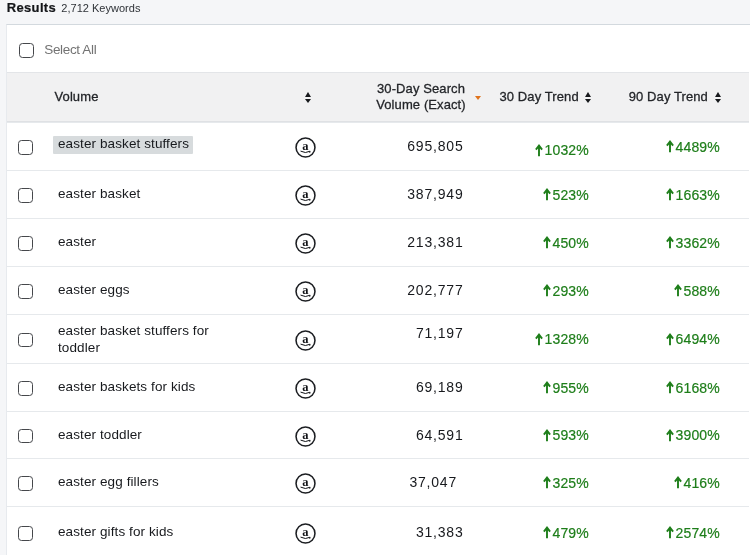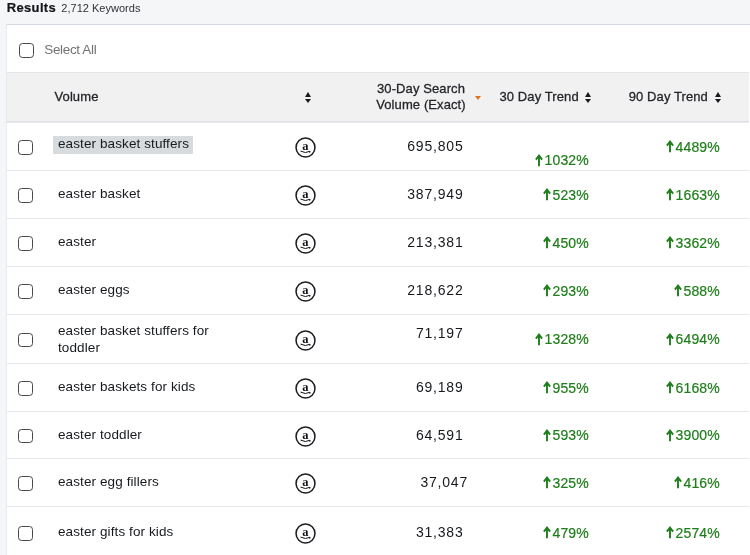--- a/index.html
+++ b/index.html
@@ -37,21 +37,21 @@
 <div class="tri" style="left:714.5px;top:98.5px;border-top:4.5px solid #17191c"></div>
 <div class="row" style="top:121.5px;height:48.0px"></div>
 <div class="cb" style="left:18px;top:140.0px"></div>
 <div class="kw" style="left:53px;top:135.8px;background:#d7dbdd;border-radius:1px;padding:2.7px 4px 2.7px 5px;line-height:12.8px">easter basket stuffers</div>
 <svg class="abadge" style="left:294.5px;top:137.0px" width="21" height="21" viewBox="0 0 21 21">
 <circle cx="10.5" cy="10.5" r="9.45" fill="none" stroke="#1c1e22" stroke-width="1.55"></circle>
 <text x="10.3" y="13.1" font-family="Liberation Serif, serif" font-weight="bold" font-size="12.5" text-anchor="middle" fill="#101216">a</text>
 <path d="M 5.9 14.3 Q 10.5 16.9 15.1 14.2 L 14.8 15.4" fill="none" stroke="#101216" stroke-width="1.0" stroke-linecap="round"></path>
 </svg>
 <div class="num" style="right:286.5px;top:137.8px">695,805</div>
-<div class="grn" style="right:161px;top:152px"><svg width="8" height="13" viewBox="0 0 8 13" style="margin-right:1.5px;vertical-align:-1.6px">
+<div class="grn" style="right:161px;top:142px"><svg width="8" height="13" viewBox="0 0 8 13" style="margin-right:1.5px;vertical-align:-1.6px">
       <path d="M4 12.3 L4 2.2 M0.9 5.6 L4 1.6 L7.1 5.6" fill="none" stroke="#1e7e1a" stroke-width="1.9"></path>
     </svg>1032%</div>
 <div class="grn" style="right:30px;top:138.6px"><svg width="8" height="13" viewBox="0 0 8 13" style="margin-right:1.5px;vertical-align:-1.6px">
       <path d="M4 12.3 L4 2.2 M0.9 5.6 L4 1.6 L7.1 5.6" fill="none" stroke="#1e7e1a" stroke-width="1.9"></path>
     </svg>4489%</div>
 <div class="row" style="top:169.5px;height:48.0px"></div>
 <div class="cb" style="left:18px;top:188.0px"></div>
 <div class="kw" style="top:186.0px">easter basket</div>
 <svg class="abadge" style="left:294.5px;top:185.0px" width="21" height="21" viewBox="0 0 21 21">
 <circle cx="10.5" cy="10.5" r="9.45" fill="none" stroke="#1c1e22" stroke-width="1.55"></circle>
@@ -81,21 +81,21 @@
       <path d="M4 12.3 L4 2.2 M0.9 5.6 L4 1.6 L7.1 5.6" fill="none" stroke="#1e7e1a" stroke-width="1.9"></path>
     </svg>3362%</div>
 <div class="row" style="top:265.5px;height:48.0px"></div>
 <div class="cb" style="left:18px;top:284.0px"></div>
 <div class="kw" style="top:282.0px">easter eggs</div>
 <svg class="abadge" style="left:294.5px;top:281.0px" width="21" height="21" viewBox="0 0 21 21">
 <circle cx="10.5" cy="10.5" r="9.45" fill="none" stroke="#1c1e22" stroke-width="1.55"></circle>
 <text x="10.3" y="13.1" font-family="Liberation Serif, serif" font-weight="bold" font-size="12.5" text-anchor="middle" fill="#101216">a</text>
 <path d="M 5.9 14.3 Q 10.5 16.9 15.1 14.2 L 14.8 15.4" fill="none" stroke="#101216" stroke-width="1.0" stroke-linecap="round"></path>
 </svg>
-<div class="num" style="right:286.5px;top:281.8px">218,622</div>
+<div class="num" style="right:286.5px;top:281.8px">202,777</div>
 <div class="grn" style="right:161px;top:282.6px"><svg width="8" height="13" viewBox="0 0 8 13" style="margin-right:1.5px;vertical-align:-1.6px">
       <path d="M4 12.3 L4 2.2 M0.9 5.6 L4 1.6 L7.1 5.6" fill="none" stroke="#1e7e1a" stroke-width="1.9"></path>
     </svg>293%</div>
 <div class="grn" style="right:30px;top:282.6px"><svg width="8" height="13" viewBox="0 0 8 13" style="margin-right:1.5px;vertical-align:-1.6px">
       <path d="M4 12.3 L4 2.2 M0.9 5.6 L4 1.6 L7.1 5.6" fill="none" stroke="#1e7e1a" stroke-width="1.9"></path>
     </svg>588%</div>
 <div class="row" style="top:313.5px;height:49.0px"></div>
 <div class="cb" style="left:18px;top:332.5px"></div>
 <div class="kw" style="top:321.8px;line-height:17px">easter basket stuffers for<br>toddler</div>
 <svg class="abadge" style="left:294.5px;top:329.5px" width="21" height="21" viewBox="0 0 21 21">
@@ -141,21 +141,21 @@
       <path d="M4 12.3 L4 2.2 M0.9 5.6 L4 1.6 L7.1 5.6" fill="none" stroke="#1e7e1a" stroke-width="1.9"></path>
     </svg>3900%</div>
 <div class="row" style="top:458.0px;height:47.5px"></div>
 <div class="cb" style="left:18px;top:476.2px"></div>
 <div class="kw" style="top:474.2px">easter egg fillers</div>
 <svg class="abadge" style="left:294.5px;top:473.2px" width="21" height="21" viewBox="0 0 21 21">
 <circle cx="10.5" cy="10.5" r="9.45" fill="none" stroke="#1c1e22" stroke-width="1.55"></circle>
 <text x="10.3" y="13.1" font-family="Liberation Serif, serif" font-weight="bold" font-size="12.5" text-anchor="middle" fill="#101216">a</text>
 <path d="M 5.9 14.3 Q 10.5 16.9 15.1 14.2 L 14.8 15.4" fill="none" stroke="#101216" stroke-width="1.0" stroke-linecap="round"></path>
 </svg>
-<div class="num" style="right:282px;top:474.1px">37,047</div>
+<div class="num" style="right:293px;top:474.1px">37,047</div>
 <div class="grn" style="right:161px;top:474.9px"><svg width="8" height="13" viewBox="0 0 8 13" style="margin-right:1.5px;vertical-align:-1.6px">
       <path d="M4 12.3 L4 2.2 M0.9 5.6 L4 1.6 L7.1 5.6" fill="none" stroke="#1e7e1a" stroke-width="1.9"></path>
     </svg>325%</div>
 <div class="grn" style="right:30px;top:474.9px"><svg width="8" height="13" viewBox="0 0 8 13" style="margin-right:1.5px;vertical-align:-1.6px">
       <path d="M4 12.3 L4 2.2 M0.9 5.6 L4 1.6 L7.1 5.6" fill="none" stroke="#1e7e1a" stroke-width="1.9"></path>
     </svg>416%</div>
 <div class="row" style="top:505.5px;height:48.0px"></div>
 <div class="cb" style="left:18px;top:526.0px"></div>
 <div class="kw" style="top:524.0px">easter gifts for kids</div>
 <svg class="abadge" style="left:294.5px;top:523.0px" width="21" height="21" viewBox="0 0 21 21">

